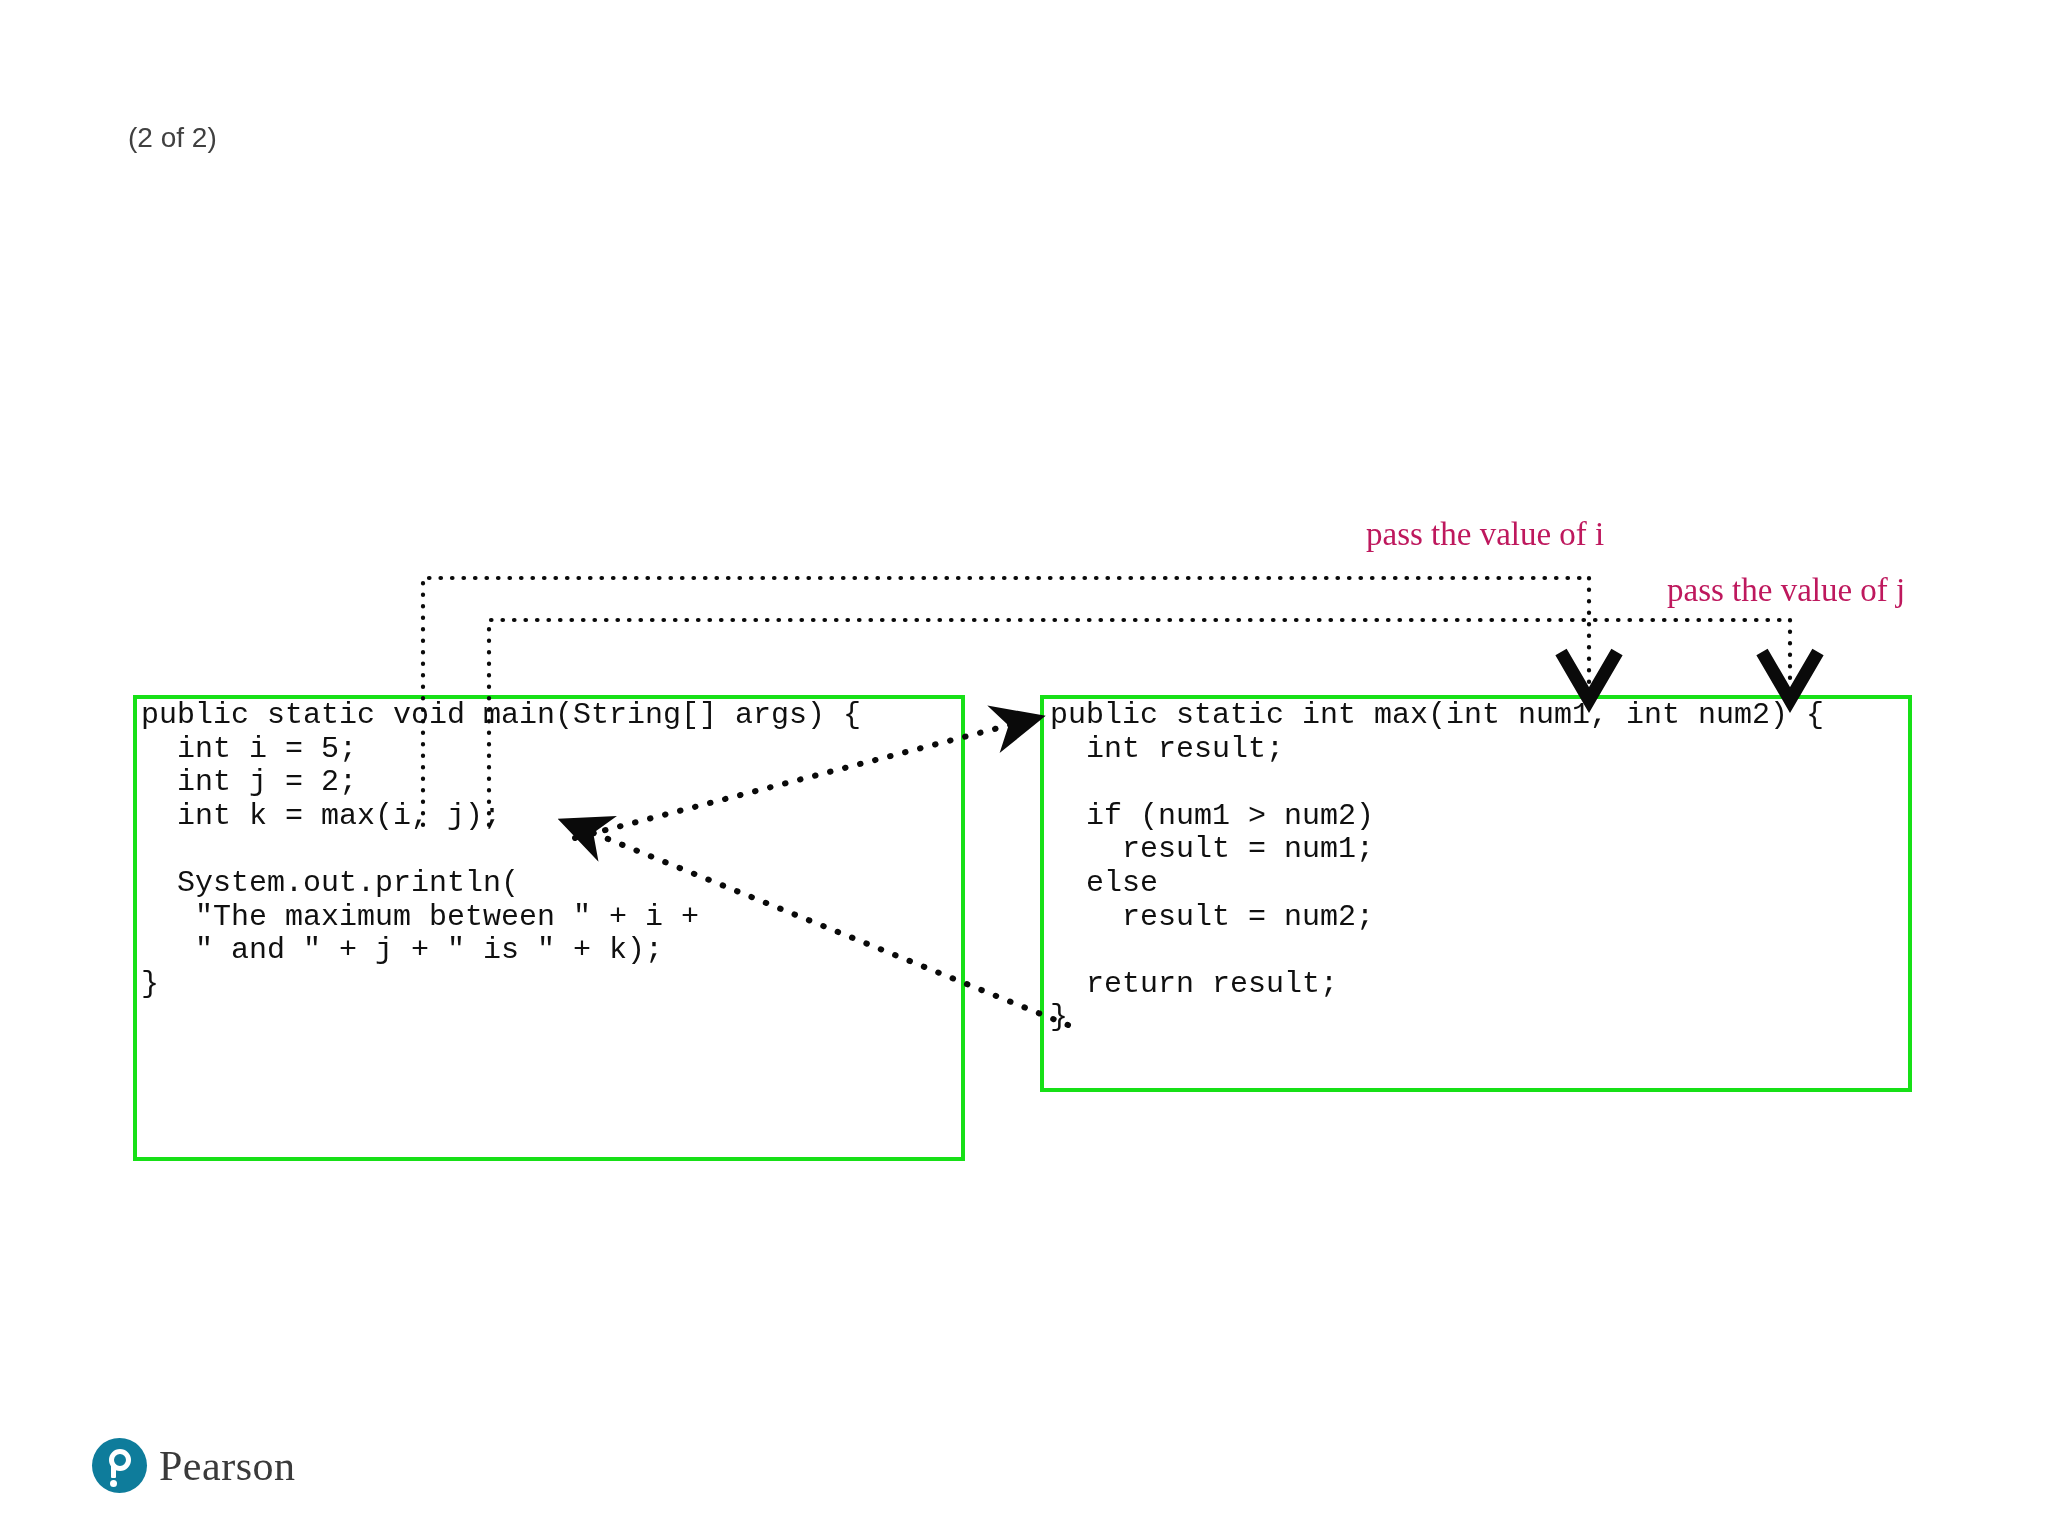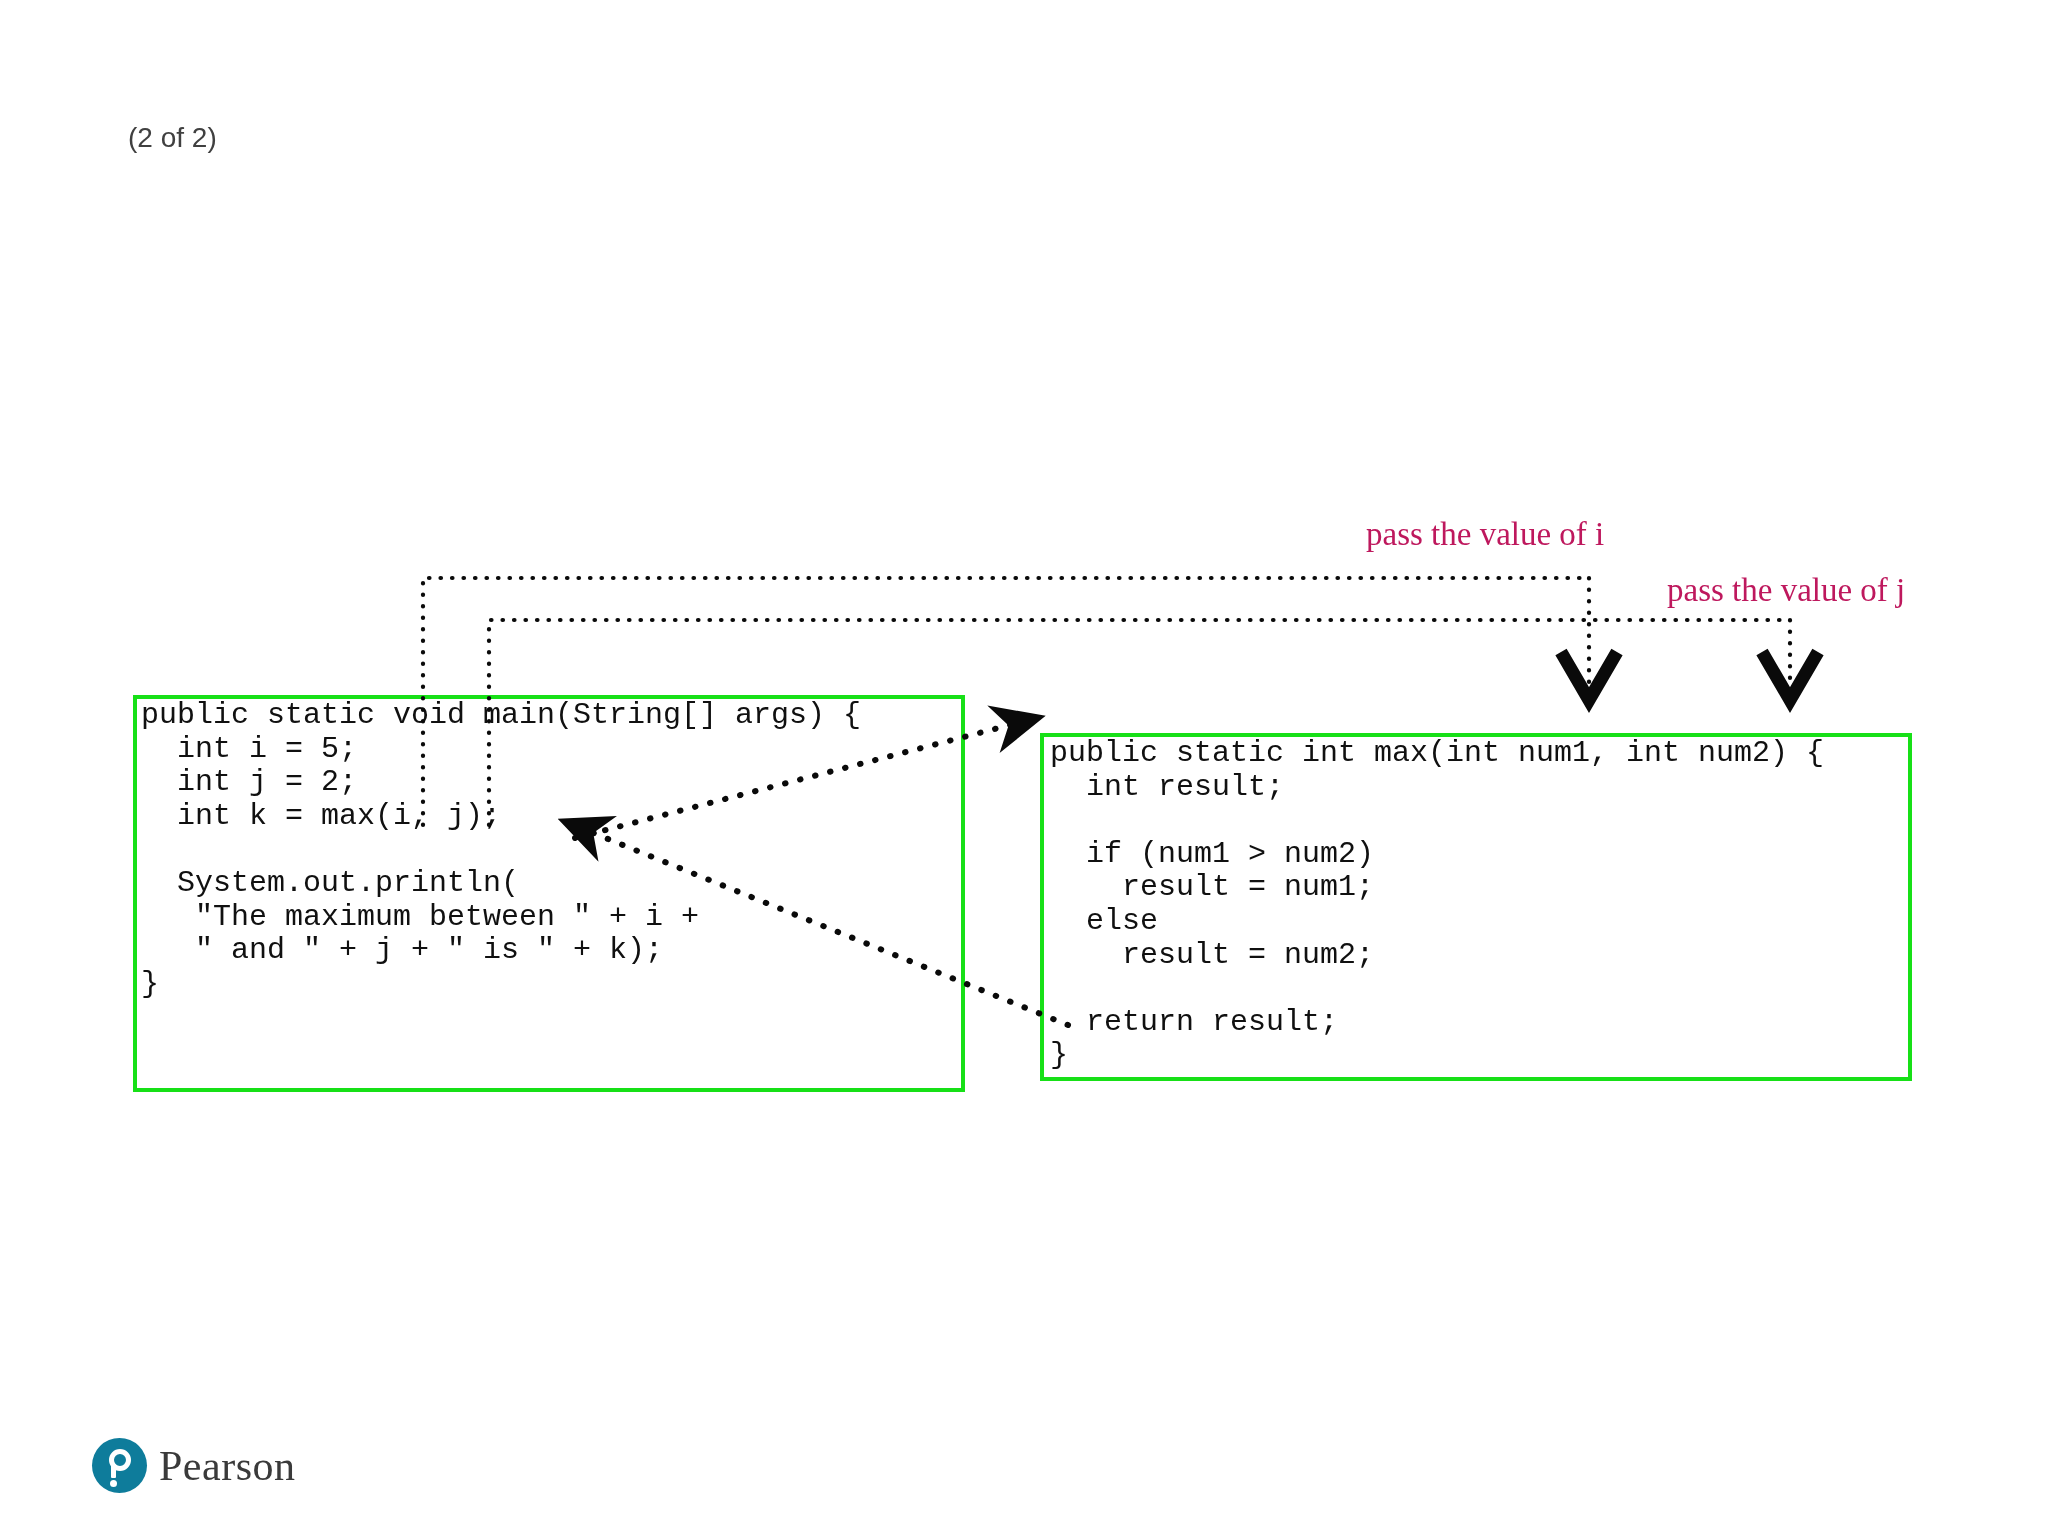--- a/index.html
+++ b/index.html
@@ -30,22 +30,22 @@
     line-height:1;
   }
 
   
   .code-box{
     position:absolute;
     border:4px solid #17E017;
     background:#ffffff;
     box-sizing:border-box;
   }
-  #code-box-main{left:133px;top:695px;width:832px;height:397px;}
-  #code-box-max {left:1040px;top:695px;width:872px;height:348px;margin-top:38px;}
+  #code-box-main{left:133px;top:695px;width:832px;height:466px;}
+  #code-box-max {left:1040px;top:695px;width:872px;height:397px;}
   .code-text{
     position:absolute;left:4px;top:0px;
     margin:0;
     font-family:"Liberation Mono", monospace;
     font-size:30px;
     line-height:33.6px;
     color:#101010;
     white-space:pre;
     letter-spacing:0px;
   }

